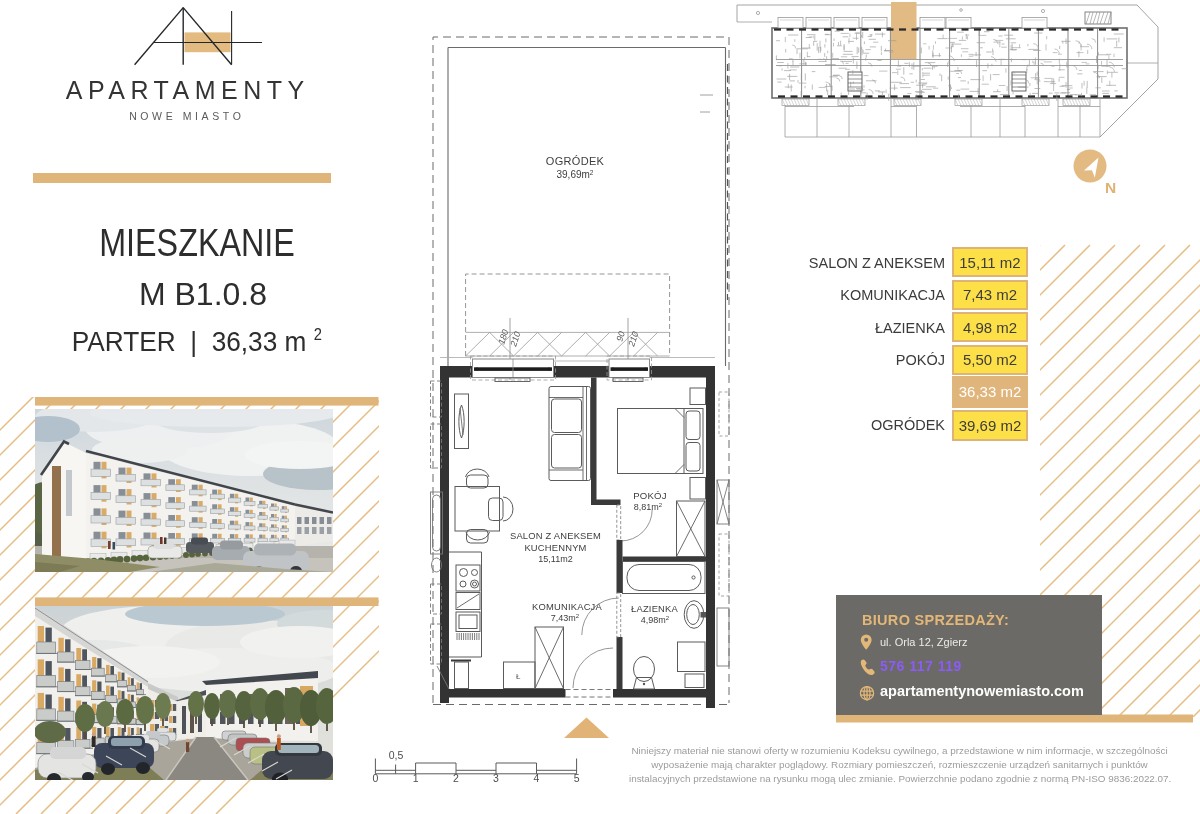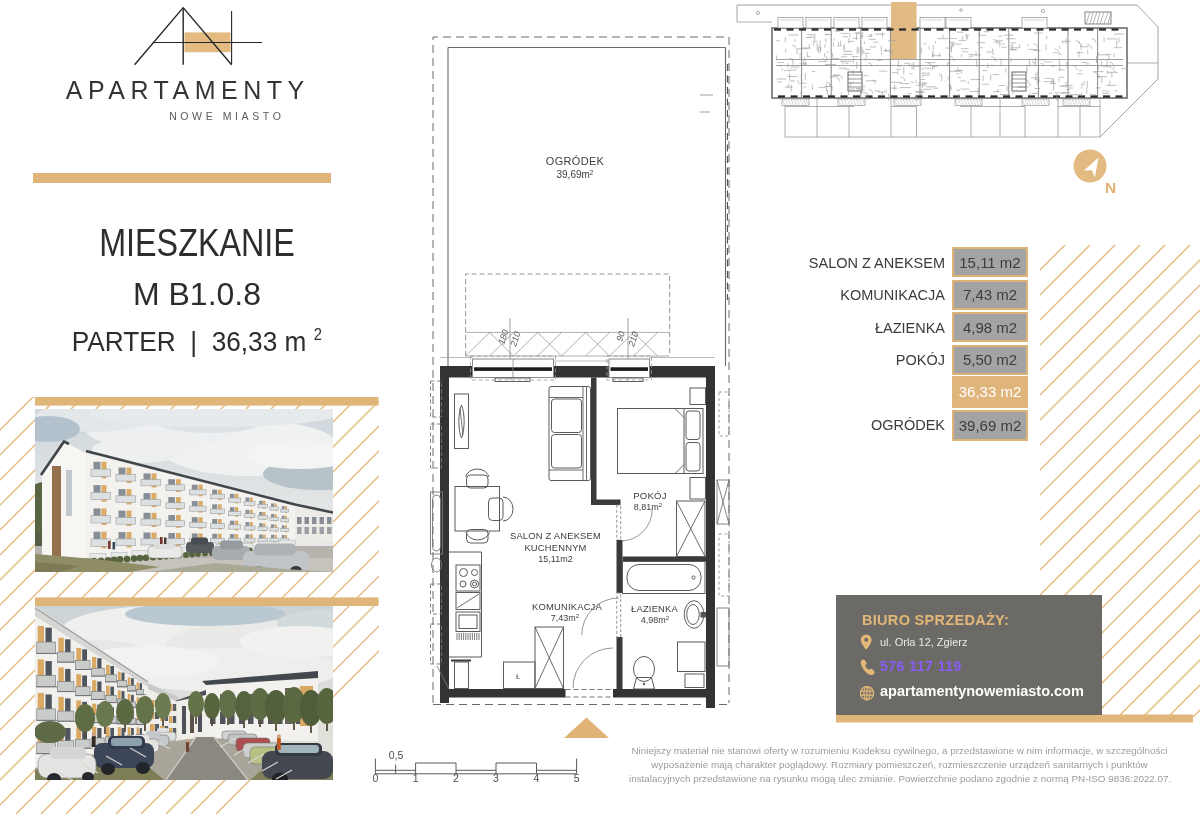--- a/index.html
+++ b/index.html
@@ -1,47 +1,47 @@
 <!DOCTYPE html>
 <html lang="pl"><head>
 <meta charset="utf-8">
 <title>Apartamenty Nowe Miasto — M B1.0.8</title>
 <style>
   html,body{margin:0;padding:0;background:#fff;}
   #page{position:relative;width:1200px;height:814px;background:#fff;overflow:hidden;
         font-family:"Liberation Sans", sans-serif;}
   .abs{position:absolute;}
   .lbl{color:#3b3b3b;font-size:14.5px;}
-  .cell{box-sizing:border-box;border:2px solid #ddb377;background:#a3a3a3;color:#3d3d3d;
+  .cell{box-sizing:border-box;border:2px solid #ddb377;background:#fde047;color:#3d3d3d;
         font-size:15px;display:flex;align-items:center;justify-content:center;}
 </style>
 </head>
 <body>
 <div id="page">
 
 <svg class="abs" style="left:0;top:0" width="400" height="200" viewBox="0 0 400 200">
   <rect x="184.5" y="32.4" width="46" height="19.8" fill="#e3ba80"></rect>
   <g stroke="#23272a" stroke-width="1.4" fill="none">
     <path d="M134.6,64.8 L183.2,7.6"></path>
     <path d="M183.2,7.6 L183.2,64.8"></path>
     <path d="M183.2,7.6 L231.6,64.8"></path>
     <path d="M153.5,42.5 L262,42.5" stroke-width="1.1"></path>
     <path d="M231.6,11.0 L231.6,64.5" stroke-width="1.1"></path>
   </g>
 </svg>
 
 <div class="abs" style="left:0;top:76px;width:370px;text-align:center;color:#343434;font-size:25px;letter-spacing:5.5px;text-indent:5.5px;">APARTAMENTY</div>
 
-<div class="abs" style="left:0;top:110px;width:370px;text-align:center;color:#5a5a5a;font-size:10.5px;letter-spacing:3.6px;text-indent:3.6px;padding-left:40px;">NOWE MIASTO</div>
+<div class="abs" style="left:0;top:110px;width:370px;text-align:center;color:#5a5a5a;font-size:10.5px;letter-spacing:3.6px;text-indent:3.6px;">NOWE MIASTO</div>
 
 <div class="abs" style="left:33px;top:173px;width:298px;height:9.5px;background:#e0b57a;"></div>
 
 <div class="abs" style="left:0;top:222px;width:394px;text-align:center;color:#2d2d2d;font-size:38px;transform:scaleX(0.85);transform-origin:197px 50%;">MIESZKANIE</div>
 
-<div class="abs" style="left:0;top:276px;width:394px;text-align:center;color:#2d2d2d;font-size:32px;">M B1.0.8</div>
+<div class="abs" style="left:0;top:276px;width:394px;text-align:center;color:#2d2d2d;font-size:32px;padding-left:6px;">M B1.0.8</div>
 
 <div class="abs" style="left:0;top:325px;width:394px;text-align:center;color:#2d2d2d;font-size:28.5px;transform:scaleX(0.92);transform-origin:195px 50%;">PARTER&nbsp;&nbsp;|&nbsp;&nbsp;36,33 m <span style="font-size:16px;vertical-align:11px;">2</span></div>
 
 <div class="lbl abs" style="left:600px;top:255px;width:345px;text-align:right;">SALON Z ANEKSEM</div>
 <div class="lbl abs" style="left:600px;top:287px;width:345px;text-align:right;">KOMUNIKACJA</div>
 <div class="lbl abs" style="left:600px;top:320px;width:345px;text-align:right;">ŁAZIENKA</div>
 <div class="lbl abs" style="left:600px;top:352px;width:345px;text-align:right;">POKÓJ</div>
 <div class="lbl abs" style="left:600px;top:417px;width:345px;text-align:right;">OGRÓDEK</div>
 
 <div class="cell abs" style="left:952px;top:247px;width:76px;height:30px;">15,11 m2</div>

